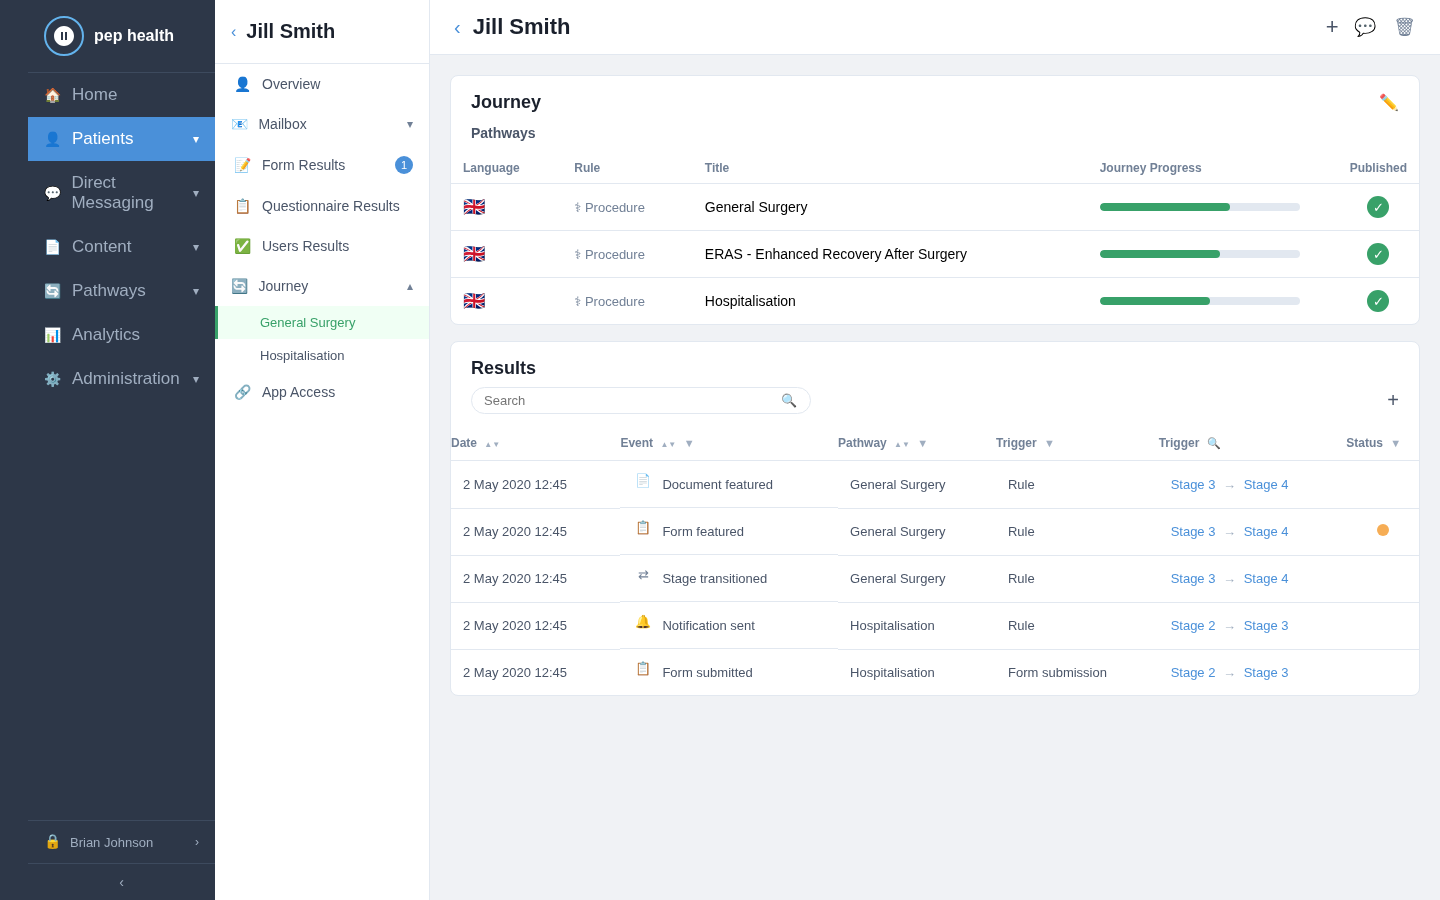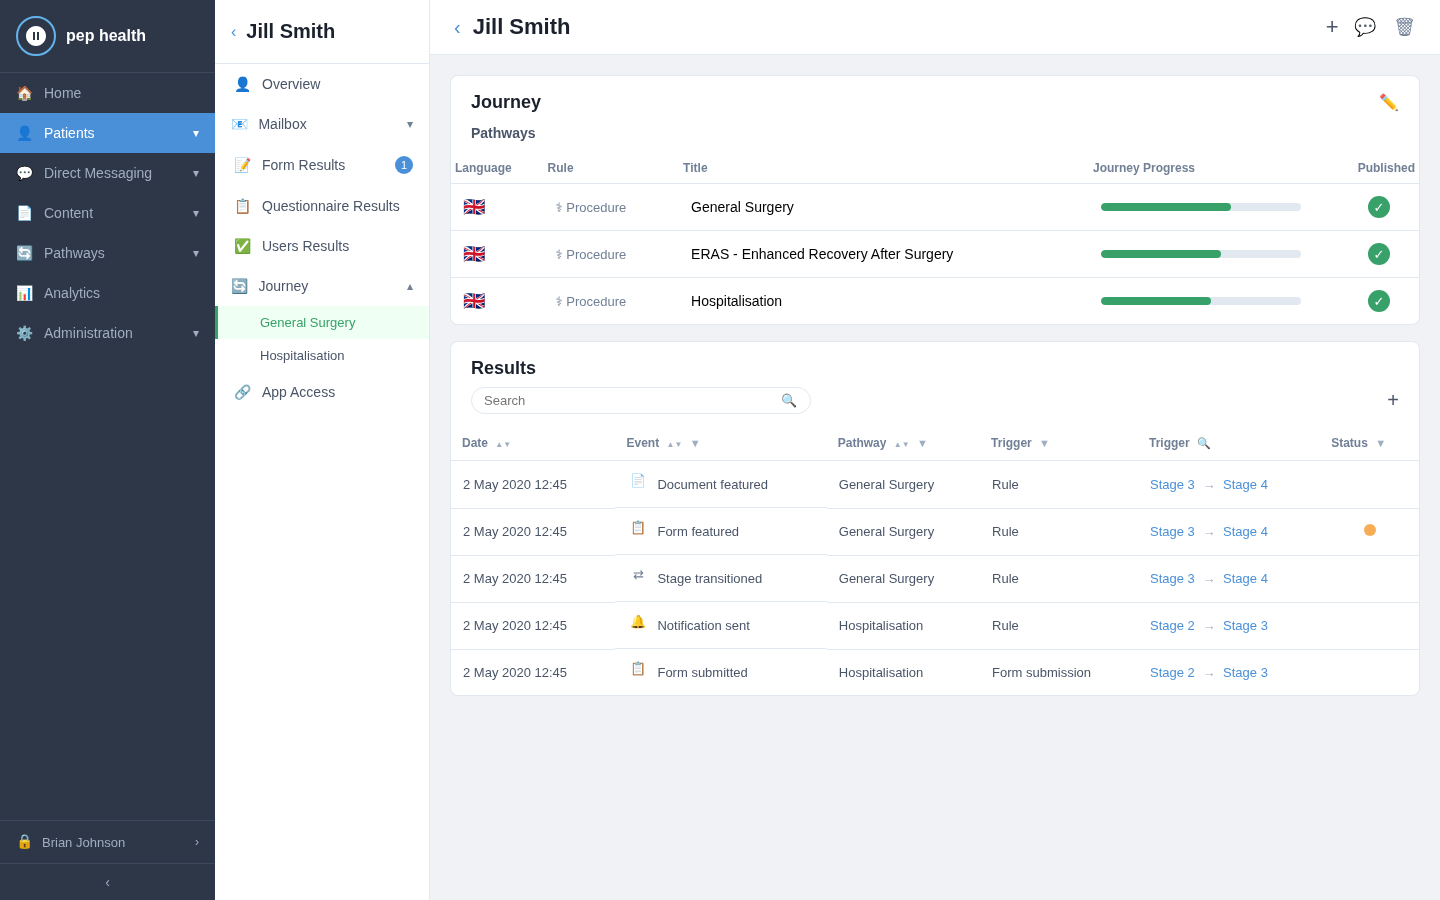--- a/index.html
+++ b/index.html
@@ -1,29 +1,29 @@
 <!DOCTYPE html>
 <html><head>
   <meta charset="utf-8">
   <style>
     * { box-sizing: border-box; margin: 0; padding: 0; }
     body { font-family: -apple-system, BlinkMacSystemFont, 'Segoe UI', sans-serif; font-size: 14px; background: #f0f2f5; display: flex; height: 900px; overflow: hidden; }
 
     
-    .sidebar { width: 215px; background: #2d3748; color: #cbd5e0; display: flex; flex-direction: column; flex-shrink: 0; }
+    .sidebar { width: 215px; background: #2d3748; color: #cbd5e0; display: flex; flex-direction: column; flex-shrink: 0; padding-left: 28px; }
     .sidebar-logo { padding: 16px; display: flex; align-items: center; gap: 10px; border-bottom: 1px solid #3d4a5e; }
     .logo-icon { width: 40px; height: 40px; border: 2px solid #63b3ed; border-radius: 50%; display: flex; align-items: center; justify-content: center; }
     .logo-icon svg { width: 24px; height: 24px; fill: white; }
     .logo-text { color: white; font-size: 16px; font-weight: 600; }
 
     .sidebar-nav { flex: 1; overflow-y: auto; }
     .nav-item { display: flex; align-items: center; gap: 10px; padding: 12px 16px; cursor: pointer; color: #a0aec0; transition: background 0.2s; }
     .nav-item.active { background: #4a90d9; color: white; }
     .nav-item .nav-icon { width: 18px; text-align: center; }
-    .nav-item .nav-label { font-size: 14px; }
+    .nav-item .nav-label { font-size: 17px; }
     .nav-item .chevron { margin-left: auto; font-size: 12px; }
 
     .nav-sub { background: #263141; }
     .nav-sub .nav-sub-item { padding: 8px 16px 8px 44px; cursor: pointer; color: #a0aec0; font-size: 13px; }
 
     .sidebar-user { padding: 12px 16px; border-top: 1px solid #3d4a5e; display: flex; align-items: center; gap: 8px; cursor: pointer; }
     .sidebar-user .user-icon { width: 18px; height: 18px; color: #a0aec0; }
     .sidebar-user .user-name { color: #a0aec0; font-size: 13px; flex: 1; }
     .sidebar-user .user-chevron { color: #a0aec0; font-size: 12px; }
     .sidebar-collapse { padding: 10px 16px; display: flex; justify-content: center; border-top: 1px solid #3d4a5e; cursor: pointer; color: #a0aec0; }
@@ -55,40 +55,40 @@
     .content-area { flex: 1; overflow-y: auto; padding: 20px; display: flex; flex-direction: column; gap: 16px; }
 
     
     .card { background: white; border-radius: 8px; border: 1px solid #e2e8f0; }
     .card-header { padding: 16px 20px 8px; display: flex; justify-content: space-between; align-items: center; }
     .card-title { font-size: 18px; font-weight: 700; color: #1a202c; }
     .card-edit { color: #718096; cursor: pointer; font-size: 16px; }
     .card-subtitle { padding: 4px 20px 12px; font-size: 14px; font-weight: 600; color: #4a5568; }
 
     .journey-table { width: 100%; border-collapse: collapse; }
-    .journey-table th { text-align: left; padding: 8px 4px; font-size: 12px; font-weight: 600; color: #718096; border-bottom: 1px solid #e2e8f0; }
+    .journey-table th { text-align: left; padding: 8px 12px; font-size: 12px; font-weight: 600; color: #718096; border-bottom: 1px solid #e2e8f0; }
     .journey-table td { padding: 12px; border-bottom: 1px solid #e2e8f0; vertical-align: middle; }
     .journey-table tr:last-child td { border-bottom: none; }
     .journey-table .th-progress { width: 250px; }
     .journey-table .th-published { width: 80px; text-align: right; }
 
     .flag { font-size: 18px; }
     .progress-bar-container { width: 200px; height: 8px; background: #e2e8f0; border-radius: 4px; overflow: hidden; }
     .progress-bar { height: 100%; background: #38a169; border-radius: 4px; }
     .check-circle { width: 22px; height: 22px; border-radius: 50%; background: #38a169; color: white; display: flex; align-items: center; justify-content: center; font-size: 13px; margin: auto; }
 
     
     .timeline-header { padding: 16px 20px 8px; display: flex; align-items: center; justify-content: space-between; }
     .search-box { display: flex; align-items: center; border: 1px solid #e2e8f0; border-radius: 20px; padding: 5px 12px; gap: 8px; width: 340px; }
     .search-box input { border: none; outline: none; font-size: 13px; color: #718096; width: 100%; background: transparent; }
     .search-icon { color: #a0aec0; font-size: 13px; }
     .add-btn { cursor: pointer; font-size: 20px; color: #4a5568; font-weight: 300; }
 
     .timeline-table { width: 100%; border-collapse: collapse; }
-    .timeline-table th { text-align: left; padding: 10px 11px; font-size: 12px; font-weight: 600; color: #718096; border-bottom: 1px solid #e2e8f0; white-space: nowrap; }
+    .timeline-table th { text-align: left; padding: 10px 0; font-size: 12px; font-weight: 600; color: #718096; border-bottom: 1px solid #e2e8f0; white-space: nowrap; }
     .timeline-table th .sort-icons { display: inline-flex; flex-direction: column; margin-left: 4px; font-size: 8px; color: #a0aec0; }
     .timeline-table th .filter-icon { margin-left: 4px; color: #a0aec0; font-size: 11px; }
     .timeline-table td { padding: 12px; border-bottom: 1px solid #e2e8f0; font-size: 13px; color: #4a5568; vertical-align: middle; }
     .timeline-table tr:last-child td { border-bottom: none; }
 
     .event-icon { width: 22px; height: 22px; color: #718096; text-align: center; }
     .trigger-link { color: #4a90d9; font-weight: 500; }
     .trigger-arrow { color: #a0aec0; margin: 0 4px; }
     .status-dot { width: 12px; height: 12px; border-radius: 50%; background: #f6ad55; display: inline-block; }
 

